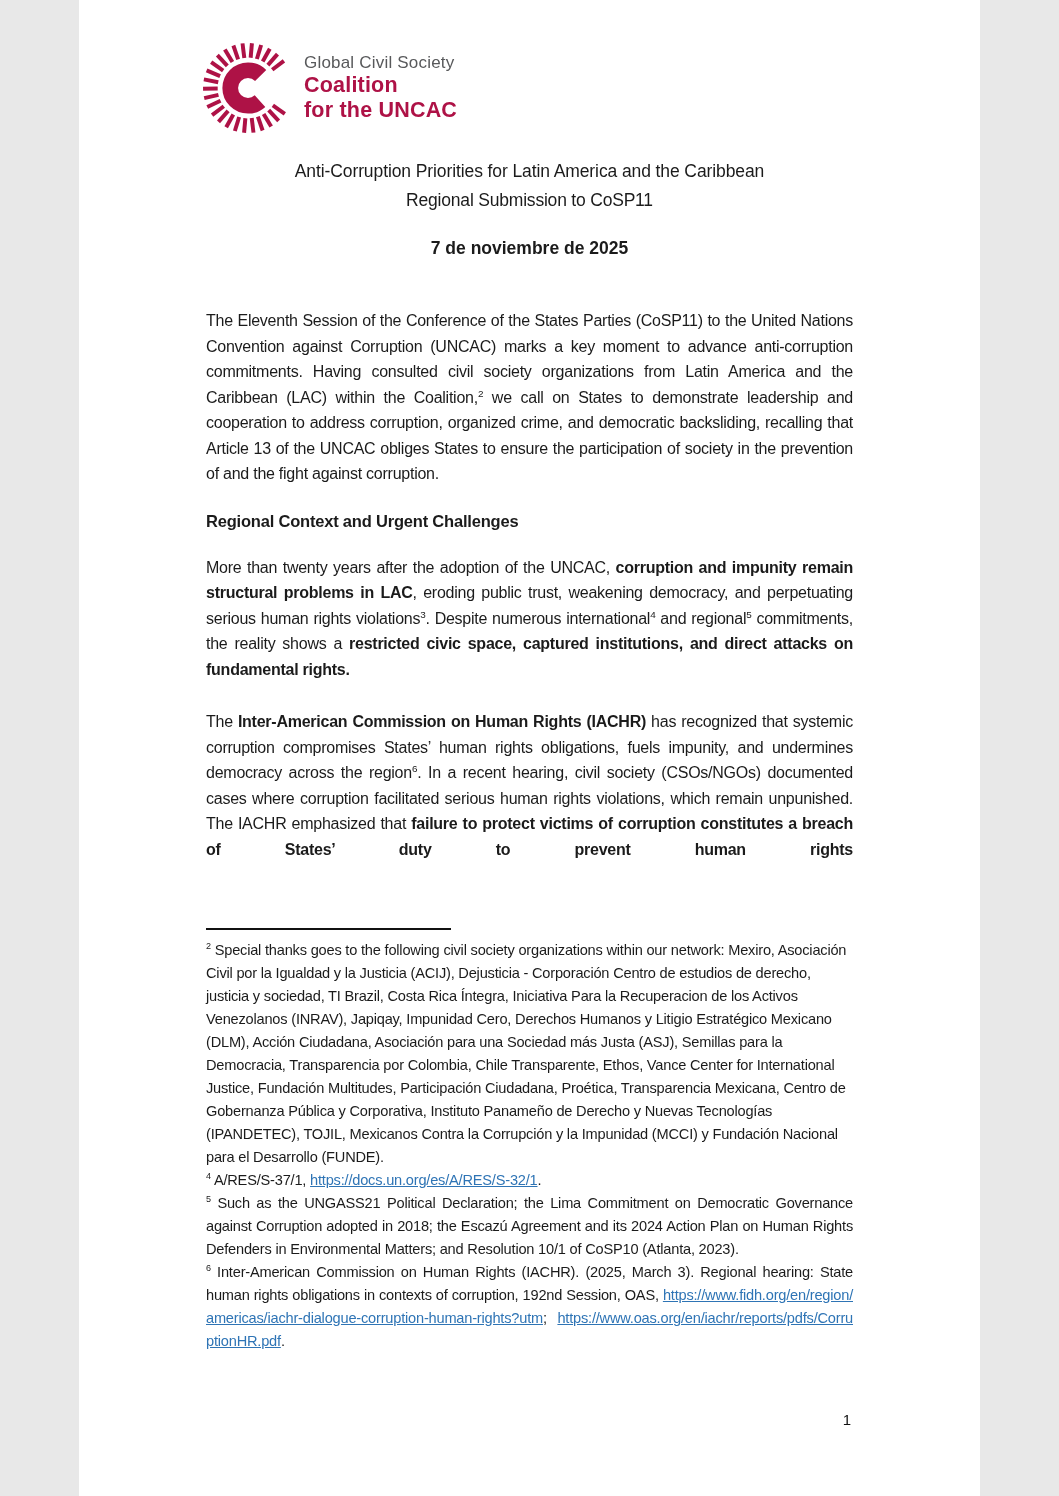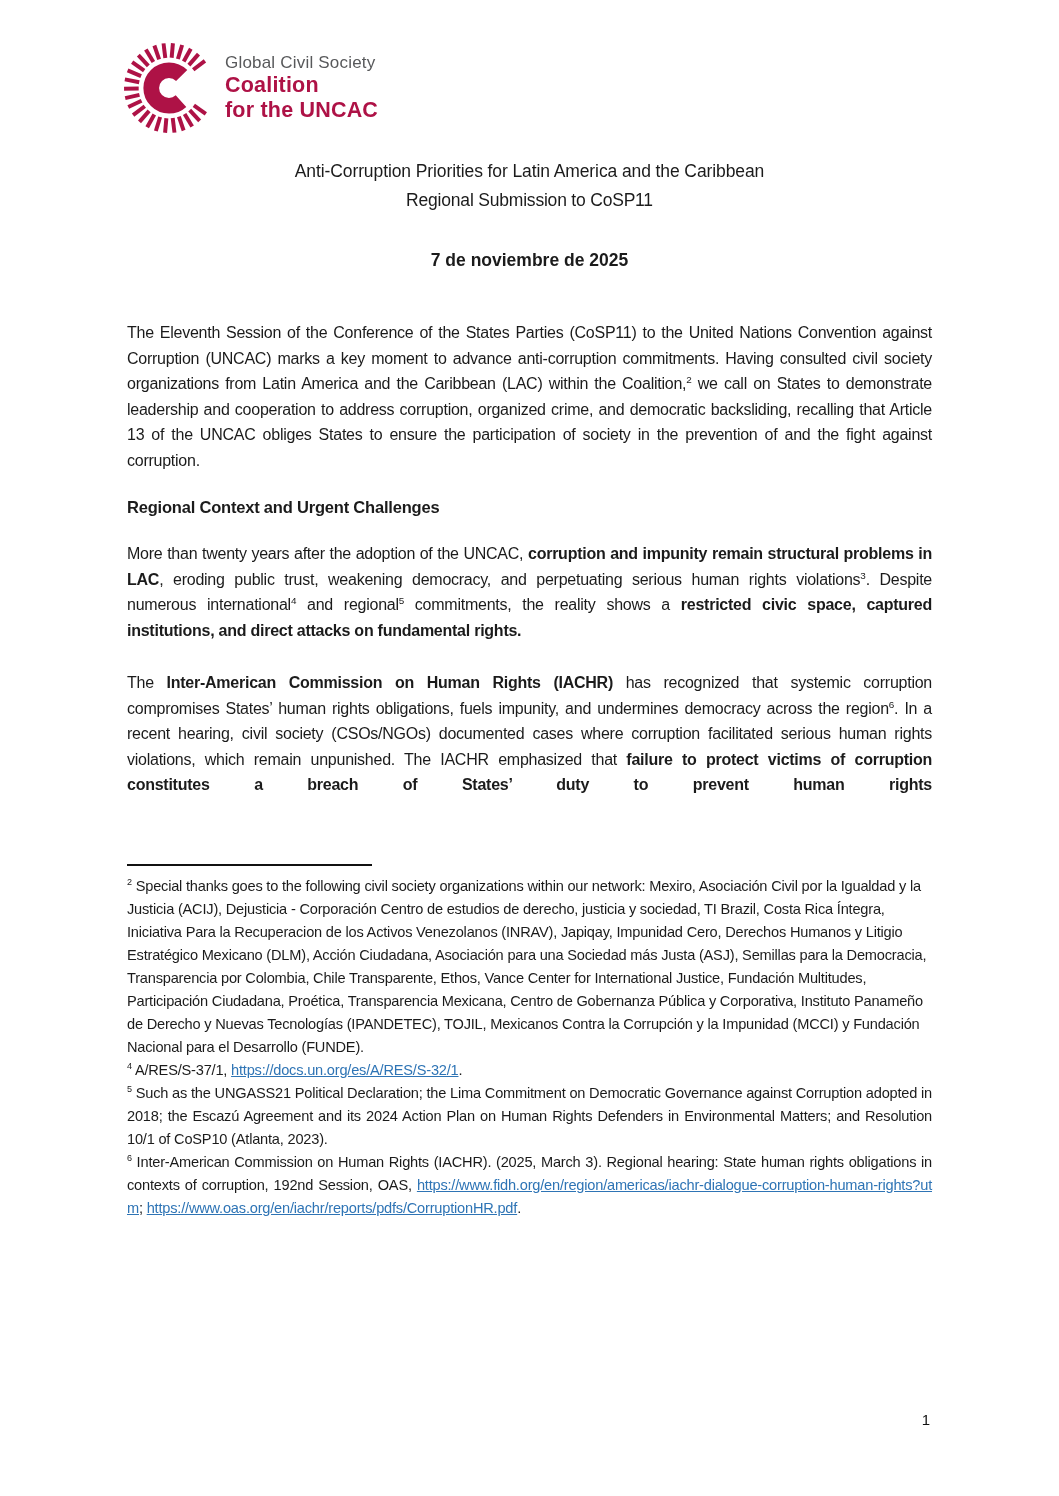--- a/index.html
+++ b/index.html
@@ -5,38 +5,38 @@
   :root{
     --brand:#AE1246;
     --gray:#58595B;
     --link:#2E74B5;
     --ink:#1b1b1b;
   }
   *{margin:0;padding:0;box-sizing:border-box;}
   html,body{background:#e8e8e8;}
   body{font-family:"Liberation Sans", sans-serif;}
   .page{
-    width:1059px;height:1496px;background:#ffffff;position:relative;
+    width:901px;height:1496px;background:#ffffff;position:relative;
     margin:0 auto;overflow:hidden;color:var(--ink);
   }
   .content{padding:0 127px;}
   
   .logo{display:flex;align-items:center;margin:42px 0 0 -4px;}
   .logo-mark{width:92px;height:92px;flex:0 0 auto;}
   .logo-text{margin-left:10px;line-height:1.16;}
   .logo-top{font-size:17px;color:var(--gray);letter-spacing:.2px;}
   .logo-name,.logo-sub{font-size:21.5px;font-weight:bold;color:var(--brand);letter-spacing:.2px;}
   
   .doc-title{
     margin-top:24px;text-align:center;font-size:17.5px;font-weight:normal;
     line-height:26px;letter-spacing:-0.1px;
   }
   .sub-line{ text-align:center;font-size:17.5px;line-height:33px;letter-spacing:-0.2px;}
   .sub-line.first{margin-top:18px;}
-  .doc-date{margin-top:30px;text-align:center;font-size:17.5px;font-weight:bold;line-height:26px;}
+  .doc-date{margin-top:18px;text-align:center;font-size:17.5px;font-weight:bold;line-height:26px;}
   
   .para{
     margin-top:47px;font-size:16px;line-height:25.5px;letter-spacing:-0.25px;
     text-align:justify;
   }
   .para.tight{margin-top:21px;}
   .para.mid{margin-top:27px;}
   .para.continued{text-align-last:justify;}
   .section-heading{
     margin-top:21px;font-size:16.5px;font-weight:bold;line-height:26px;letter-spacing:-0.2px;

